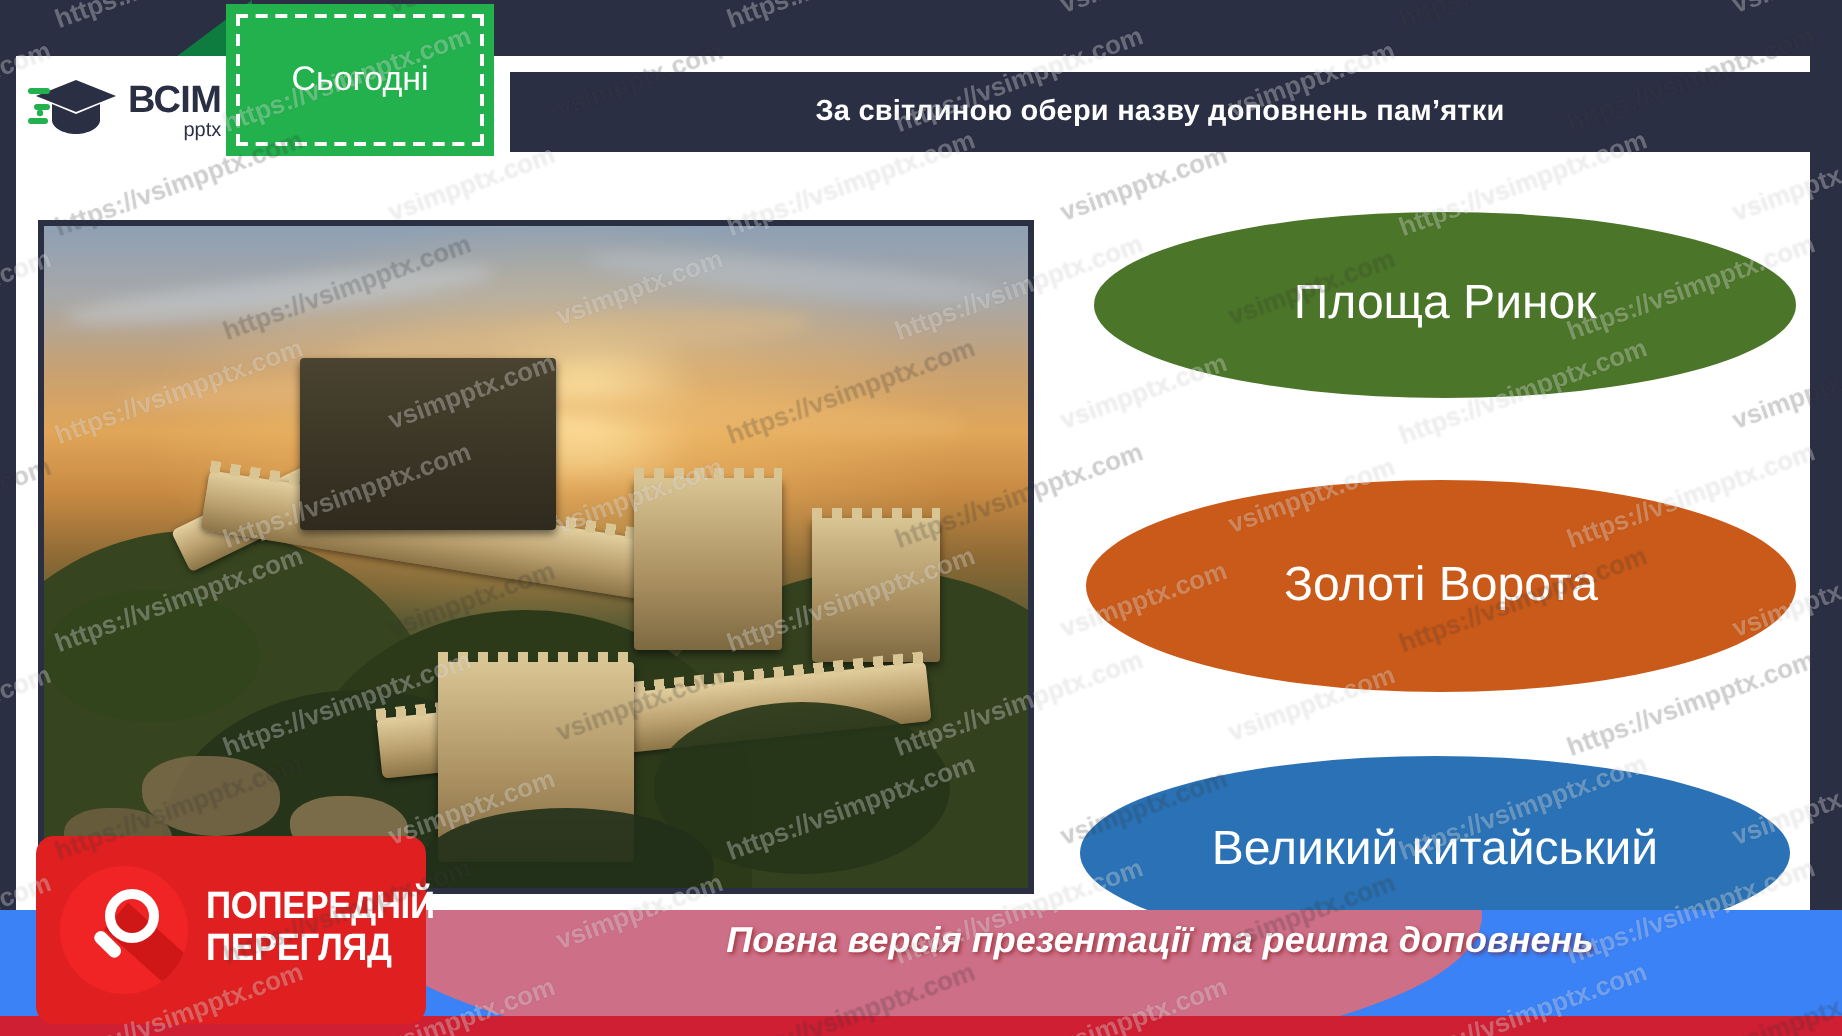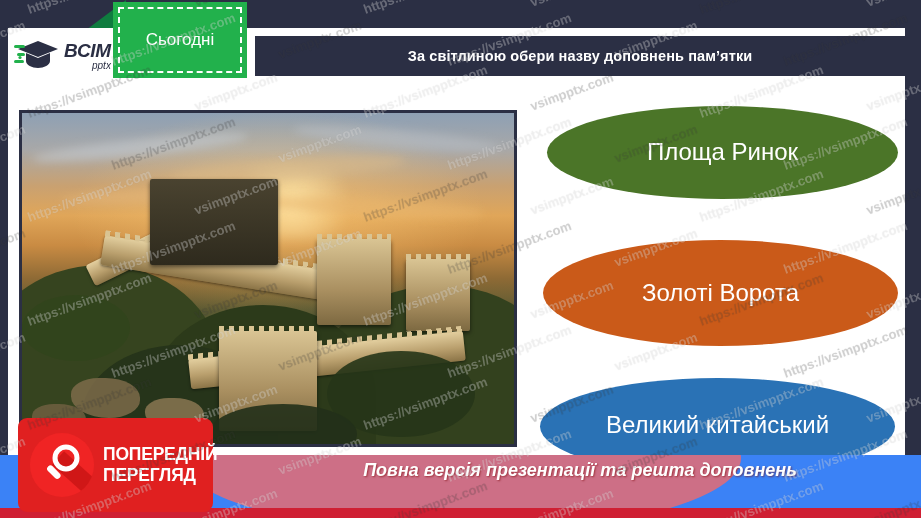--- a/index.html
+++ b/index.html
@@ -63,21 +63,20 @@
     background: #ffffff;
     display: flex;
     align-items: center;
     padding-left: 6px;
     box-sizing: border-box;
   }
   .logo-mark { flex: 0 0 auto; }
   .logo-text {
     margin-left: 4px;
     line-height: 1;
-    font-style: italic;
   }
   .logo-text .brand {
     display: block;
     font-size: 19px;
     font-weight: bold;
     color: #2b2f44;
     letter-spacing: -0.3px;
   }
   .logo-text .sub {
     display: block;

